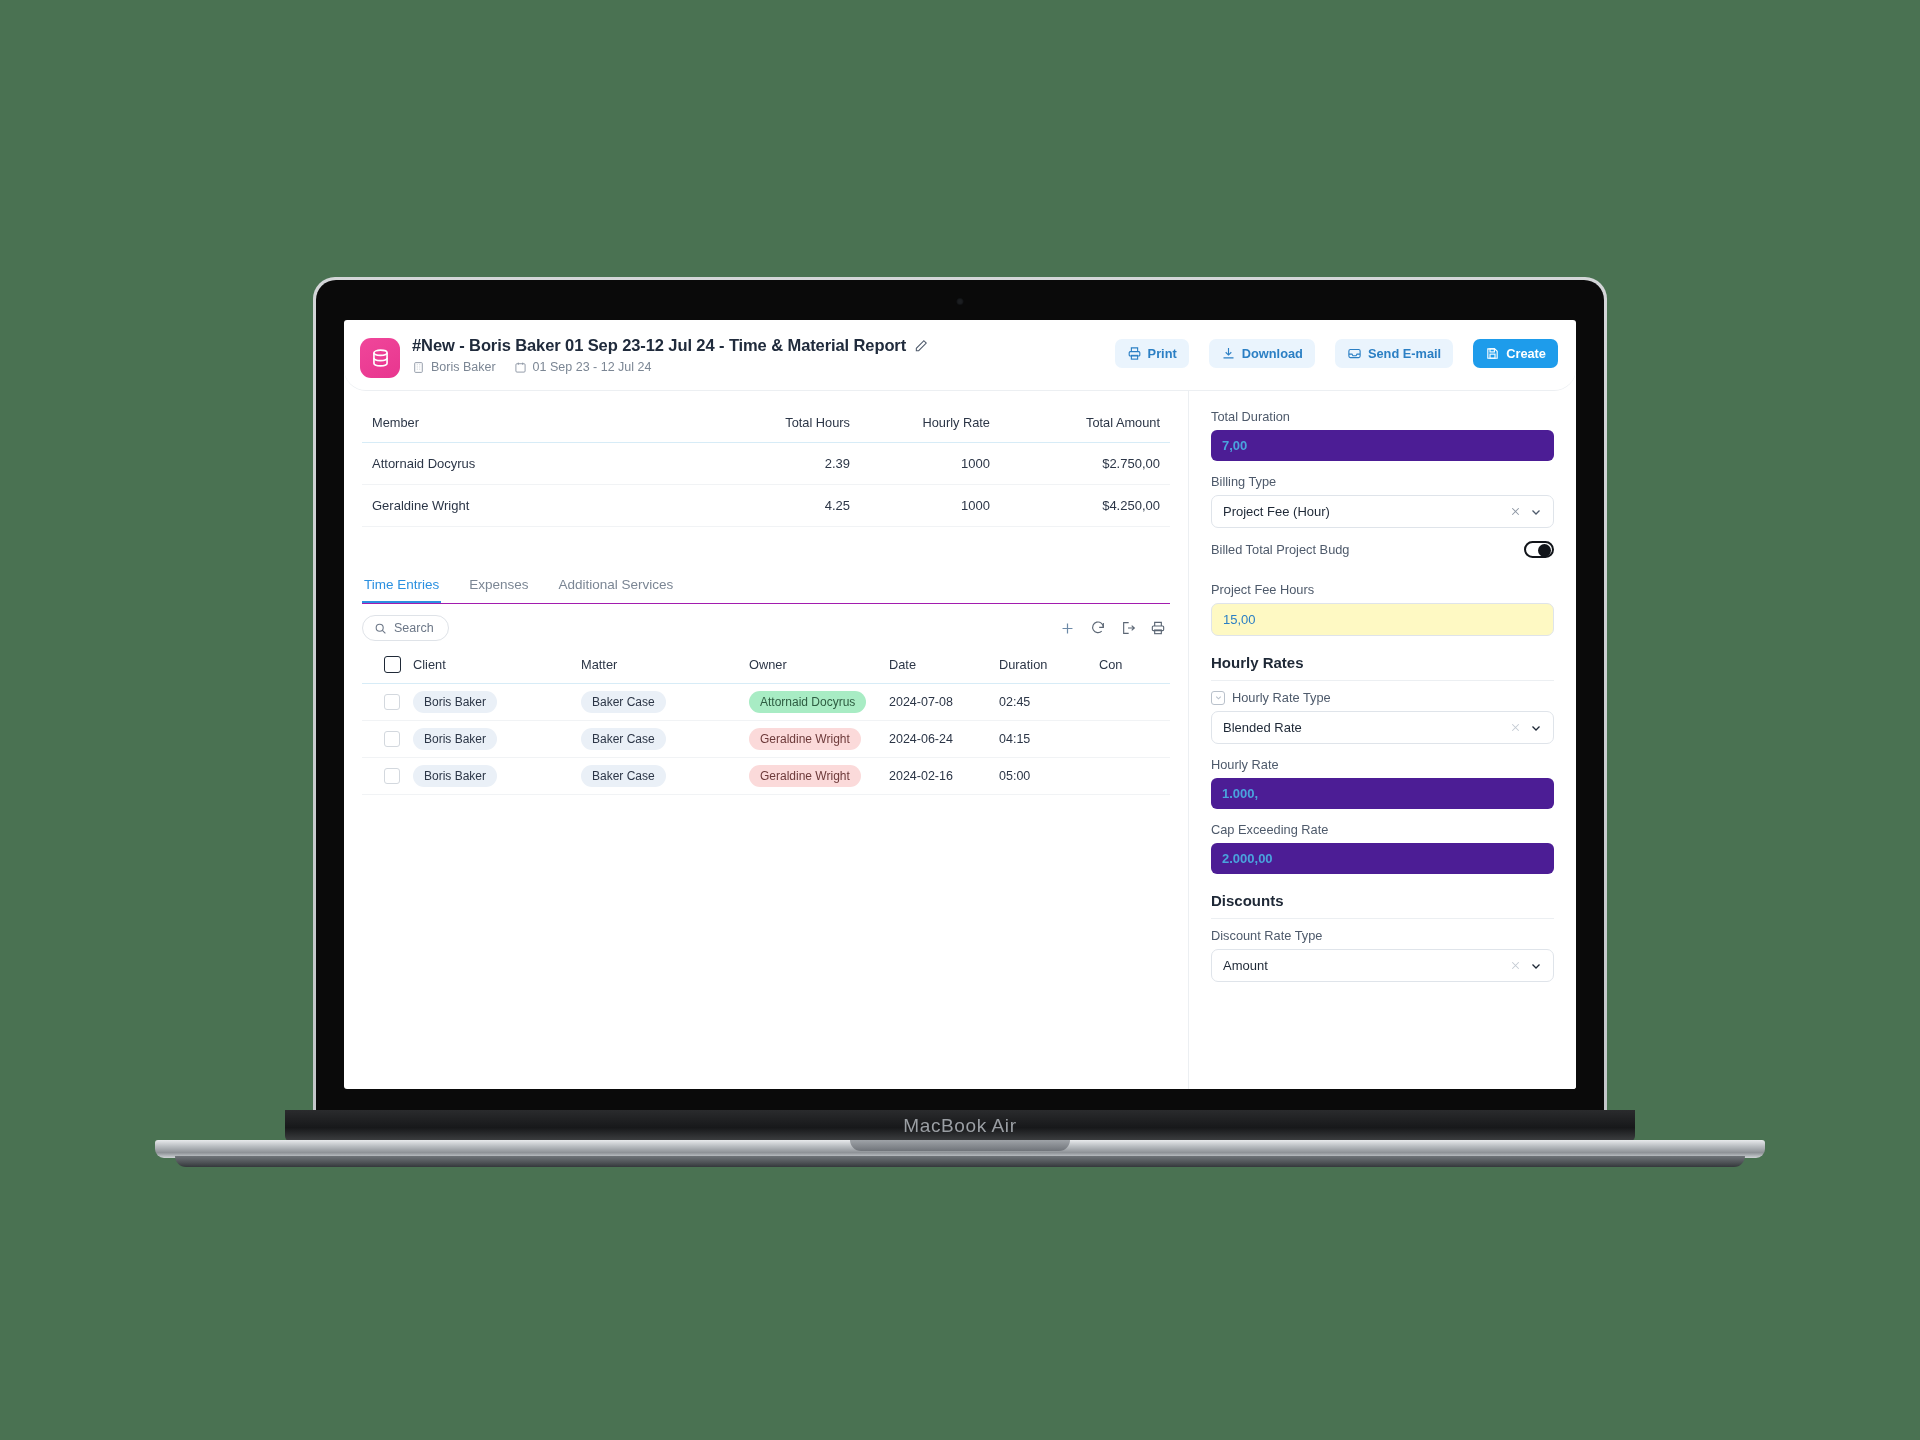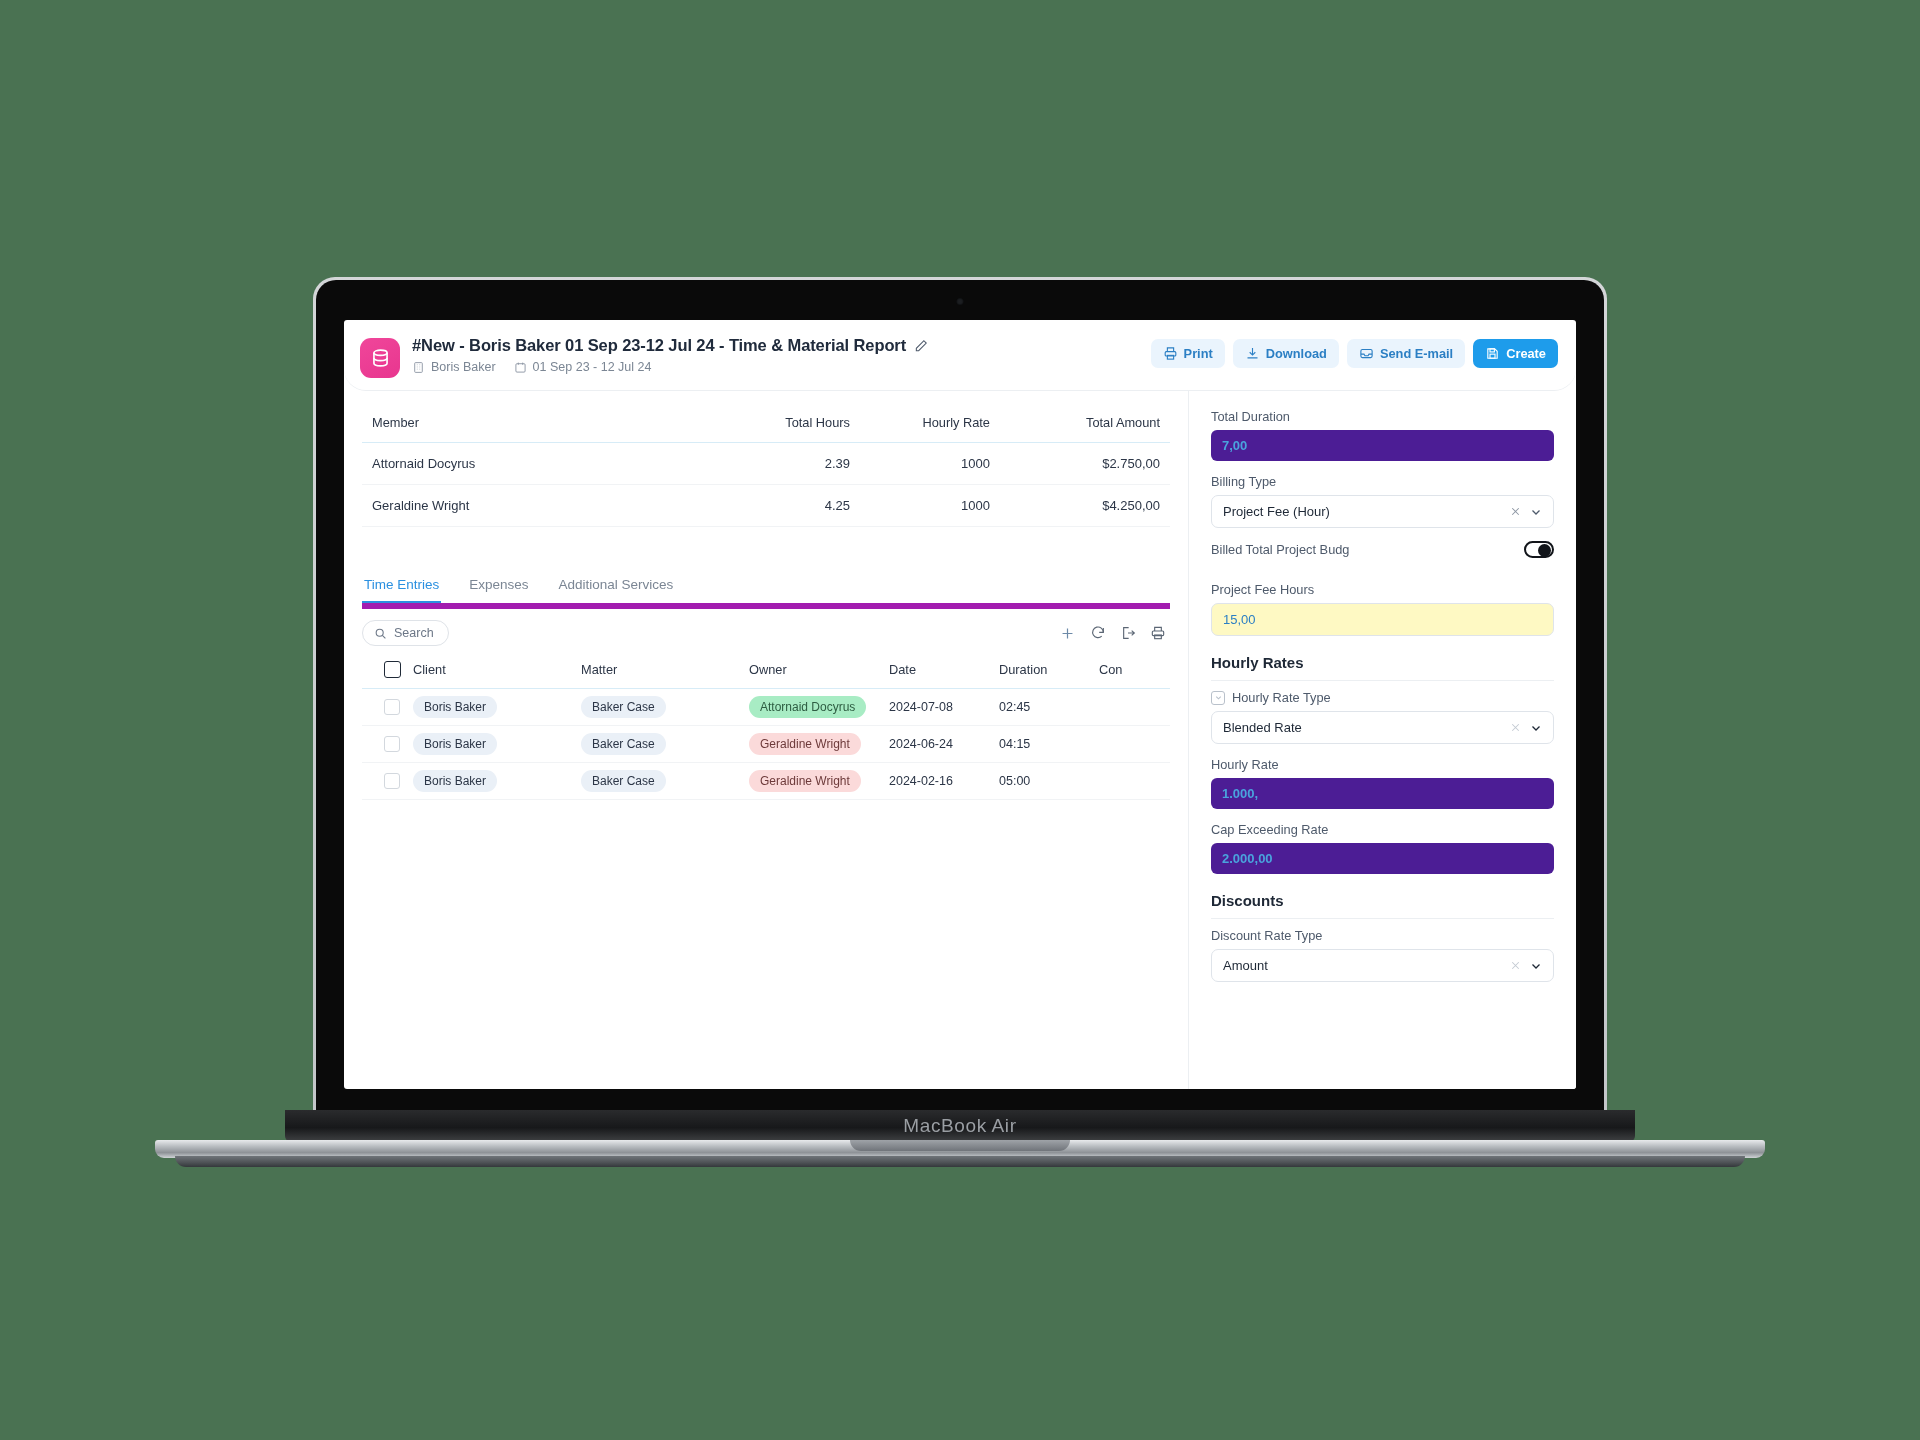--- a/index.html
+++ b/index.html
@@ -94,21 +94,21 @@
   }
   .title-text { display: flex; flex-direction: column; gap: 5px; }
   .title-row { display: flex; align-items: center; gap: 8px; }
   .doc-title {
     font-size: 16.5px; font-weight: bold; color: #202b3c; letter-spacing: -.1px;
     white-space: nowrap;
   }
   .meta-row { display: flex; align-items: center; gap: 18px; }
   .meta-item { display: flex; align-items: center; gap: 6px; color: #7b8694; font-size: 12.5px; }
 
-  .actions { display: flex; gap: 8px; align-items: center; padding-top: 3px; }
+  .actions { display: flex; gap: 20px; align-items: center; padding-top: 3px; }
   .btn {
     display: flex; align-items: center; gap: 6px;
     padding: 7px 12px; border-radius: 7px;
     font-size: 12.8px; font-weight: bold;
     border: none; cursor: pointer; white-space: nowrap;
   }
   .btn-ghost { background: #eaf4fd; color: #2b7fc4; }
   .btn-primary { background: #1e9ceb; color: #fff; }
 
   .body { flex: 1; display: flex; min-height: 0; }
@@ -125,21 +125,21 @@
   .sum-table td {
     font-size: 13px; color: #2c3647; padding: 13px 10px;
     border-bottom: 1px solid #f1f3f5; text-align: right;
   }
   .sum-table td.left { text-align: left; }
   .sum-table th.c-hours, .sum-table td.c-hours { width: 150px; }
   .sum-table th.c-rate,  .sum-table td.c-rate  { width: 140px; }
   .sum-table th.c-amt,   .sum-table td.c-amt   { width: 170px; }
 
   
-  .tabs { display: flex; gap: 26px; border-bottom: 6px solid #a21caf; margin-top: 34px; }
+  .tabs { display: flex; gap: 26px; border-bottom: 1px solid #a21caf; margin-top: 34px; }
   .tab {
     font-size: 13.5px; color: #7b8694; padding: 10px 2px 9px 2px;
     cursor: pointer; border-bottom: 2.5px solid transparent; white-space: nowrap;
   }
   .tab.active { color: #2b90e0; border-bottom-color: #2b90e0; }
 
   .toolbar { display: flex; align-items: center; justify-content: space-between; padding: 11px 0 9px 0; }
   .search-pill {
     display: flex; align-items: center; gap: 7px;
     border: 1px solid #dfe3e8; border-radius: 16px;

